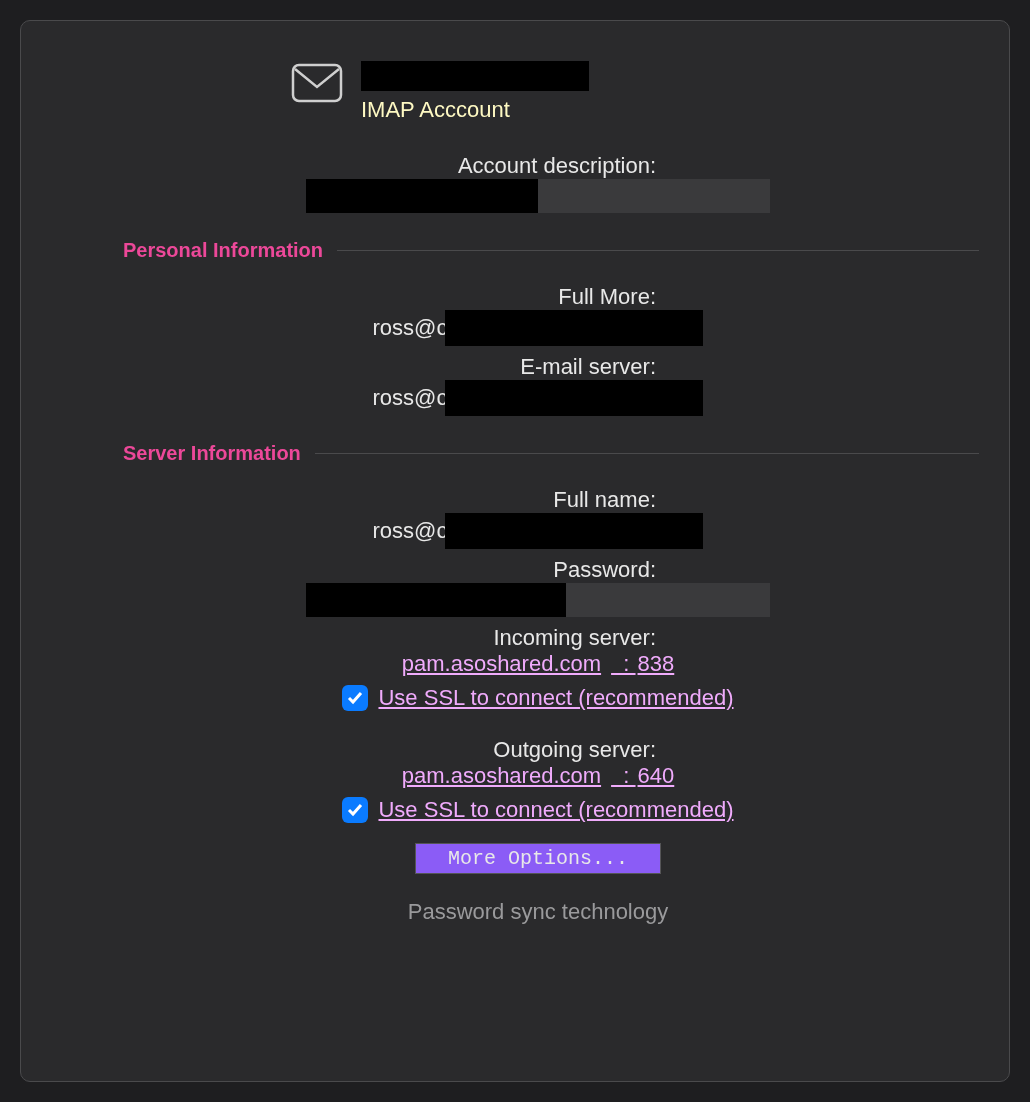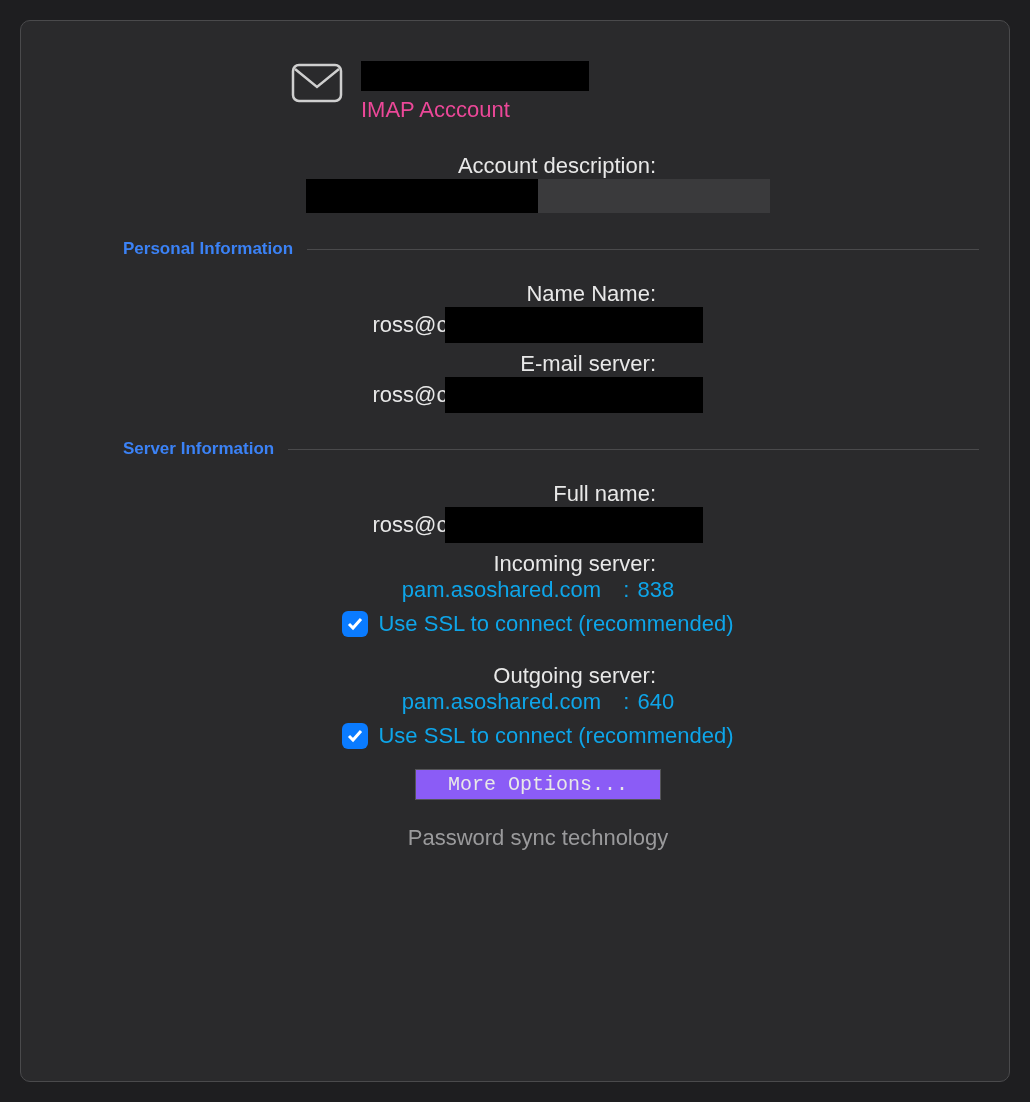--- a/index.html
+++ b/index.html
@@ -47,21 +47,21 @@
       display: flex;
       flex-direction: column;
       gap: 6px;
     }
     .account-name-redact {
       width: 228px;
       height: 30px;
       background: #000;
     }
     .account-type {
-      color: #ec4899;
+      color: #fef9c3;
       font-size: 22px;
     }
     .form-row {
       display: flex;
       align-items: center;
       margin-bottom: 14px;
       min-height: 38px;
       flex-direction: column;
     }
     .form-row.compact {
@@ -81,22 +81,22 @@
       margin-left: 46px;
     }
     .section-row {
       display: flex;
       align-items: center;
       margin-top: 26px;
       margin-bottom: 22px;
     }
     .section-label {
       font-weight: 700;
-      font-size: 17px;
-      color: #3b82f6;
+      font-size: 20px;
+      color: #ec4899;
       padding-left: 72px;
       padding-right: 14px;
       white-space: nowrap;
     }
     .section-divider {
       flex: 1;
       height: 1px;
       background: #4a4a4c;
     }
     .text-input {
@@ -114,22 +114,23 @@
       background: #000;
       height: 34px;
     }
     .half-redacted-left {
       width: 232px;
     }
     .half-redacted-right {
       width: 232px;
     }
     .value-text {
-      color: #0ea5e9;
-      font-size: 22px;
+      color: #f0abfc;
+      font-size: 22px;
+      text-decoration: underline;
     }
     .value-text-dim {
       color: #9a9a9c;
       font-size: 22px;
     }
     .partial-text {
       display: flex;
       align-items: center;
     }
     .partial-text .visible {
@@ -196,21 +197,21 @@
       </div>
     </div>
   </div>
 
   <div class="section-row">
     <div class="section-label">Personal Information</div>
     <div class="section-divider"></div>
   </div>
 
   <div class="form-row compact">
-    <div class="label-col">Name Name:</div>
+    <div class="label-col">Full More:</div>
     <div class="value-col">
       <div class="partial-text">
         <span class="visible">ross@c</span>
         <div class="black-cover"></div>
       </div>
     </div>
   </div>
 
   <div class="form-row">
     <div class="label-col">E-mail server:</div>
@@ -230,20 +231,29 @@
   <div class="form-row compact">
     <div class="label-col">Full name:</div>
     <div class="value-col">
       <div class="partial-text">
         <span class="visible">ross@c</span>
         <div class="black-cover"></div>
       </div>
     </div>
   </div>
 
+  <div class="form-row compact">
+    <div class="label-col">Password:</div>
+    <div class="value-col">
+      <div class="redacted-input">
+        <div class="black" style="width:260px"></div>
+        <div class="text-input" style="width:204px"></div>
+      </div>
+    </div>
+  </div>
 
   <div class="form-row compact">
     <div class="label-col">Incoming server:</div>
     <div class="value-col">
       <span class="value-text">pam.asoshared.com</span>
       <span class="value-text" style="white-space:pre">  : </span>
       <span class="value-text" style="margin-left:-8px">838</span>
     </div>
   </div>
 

